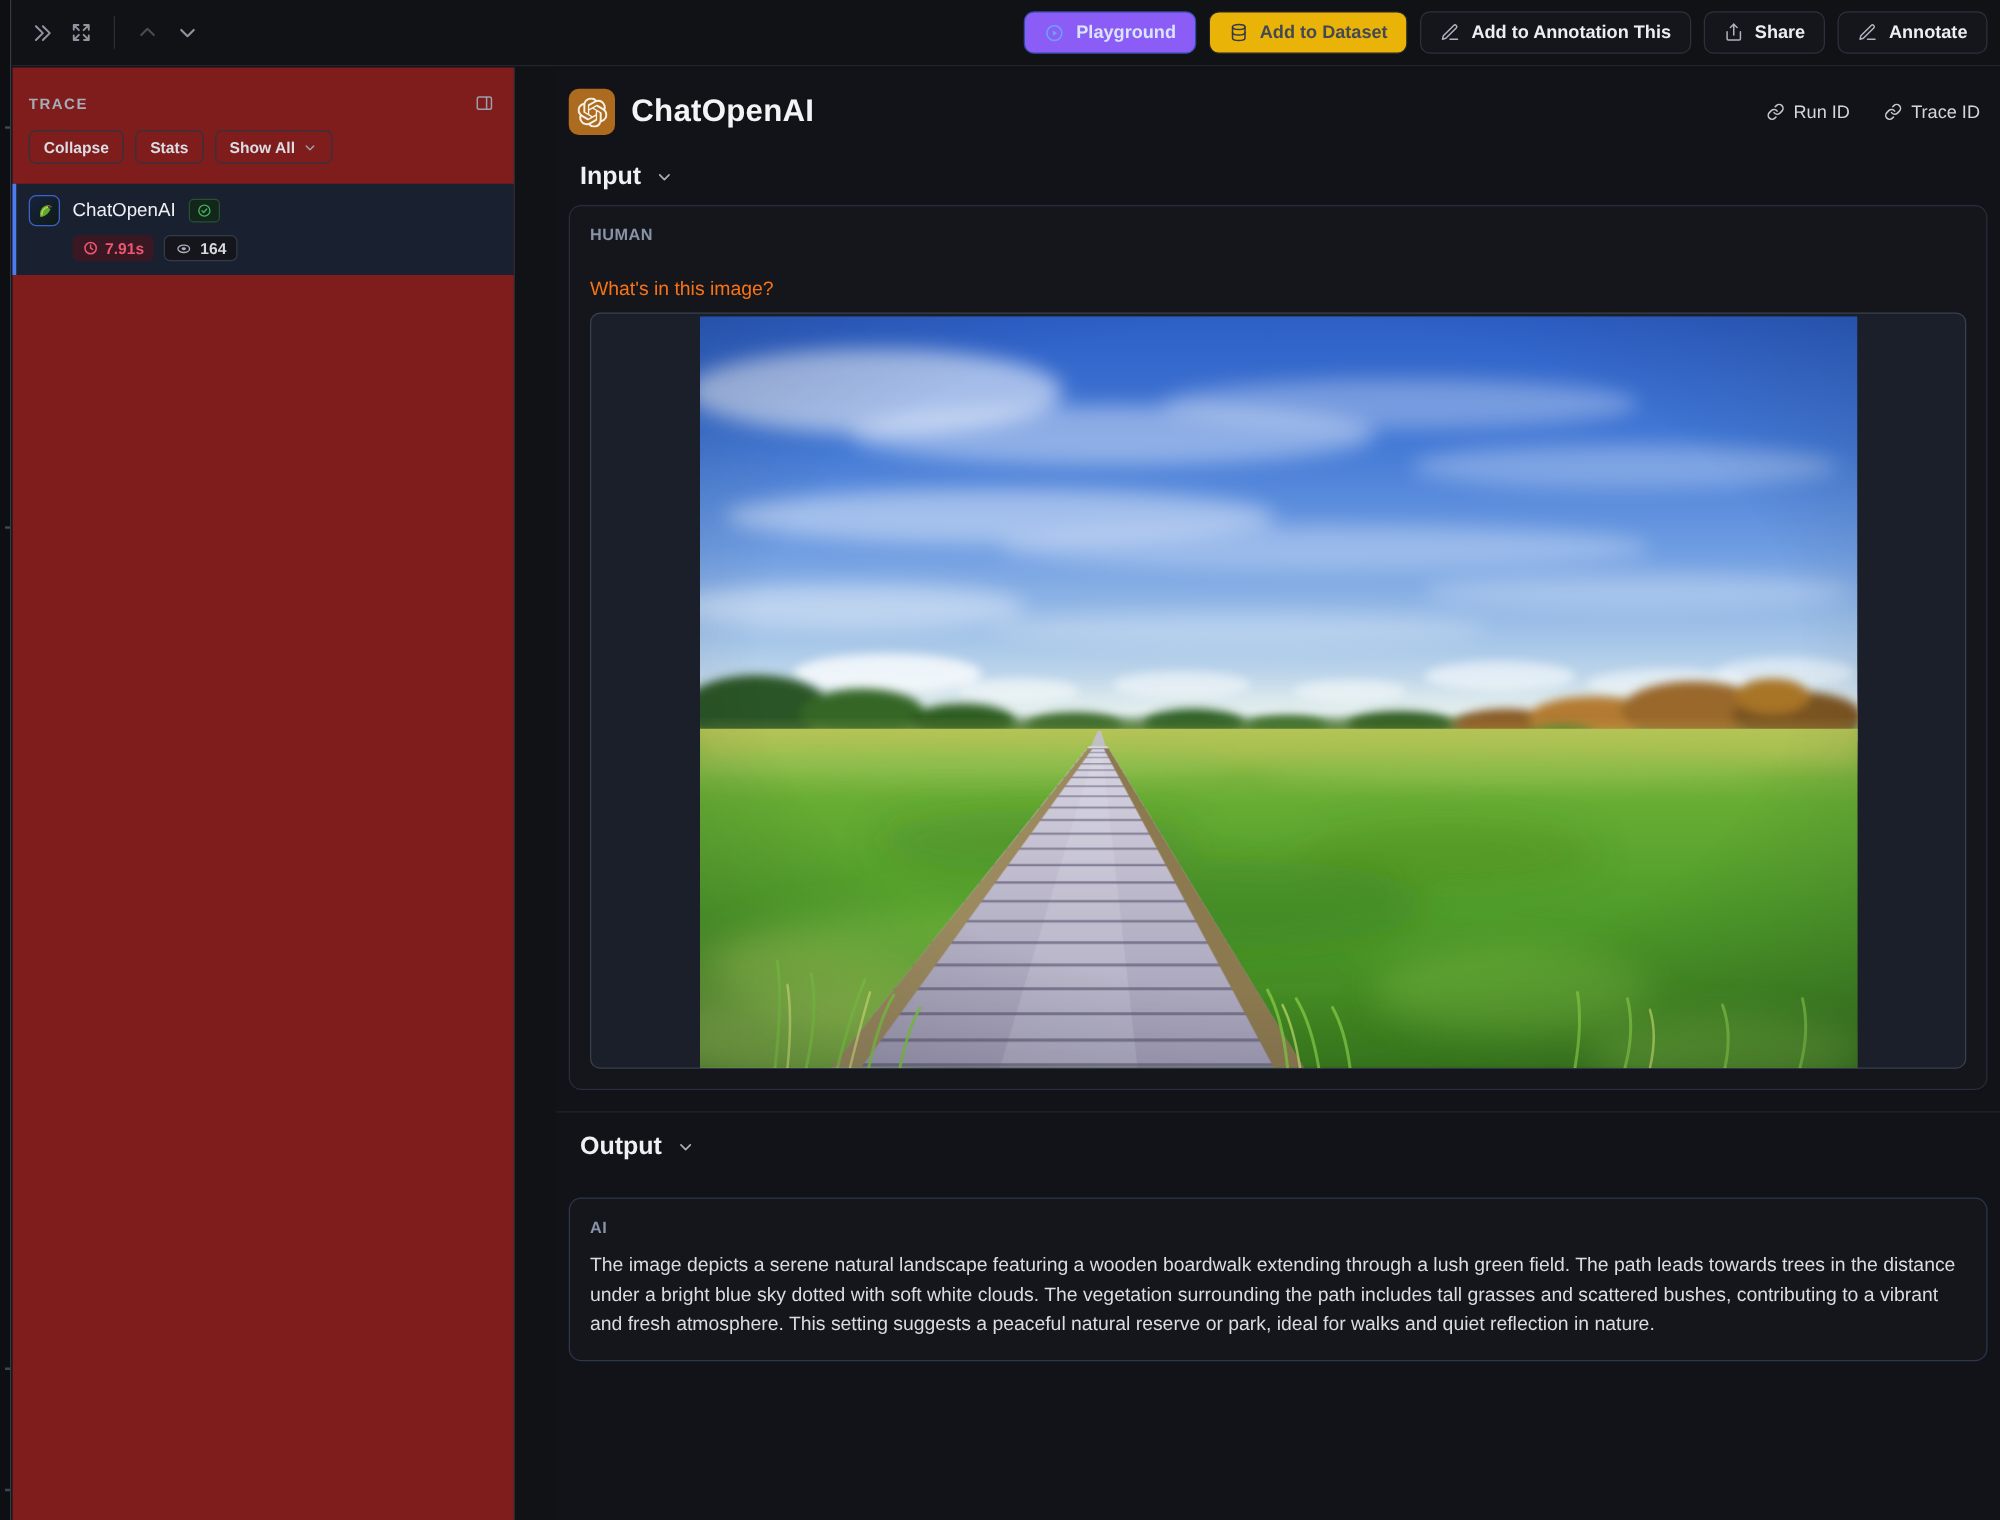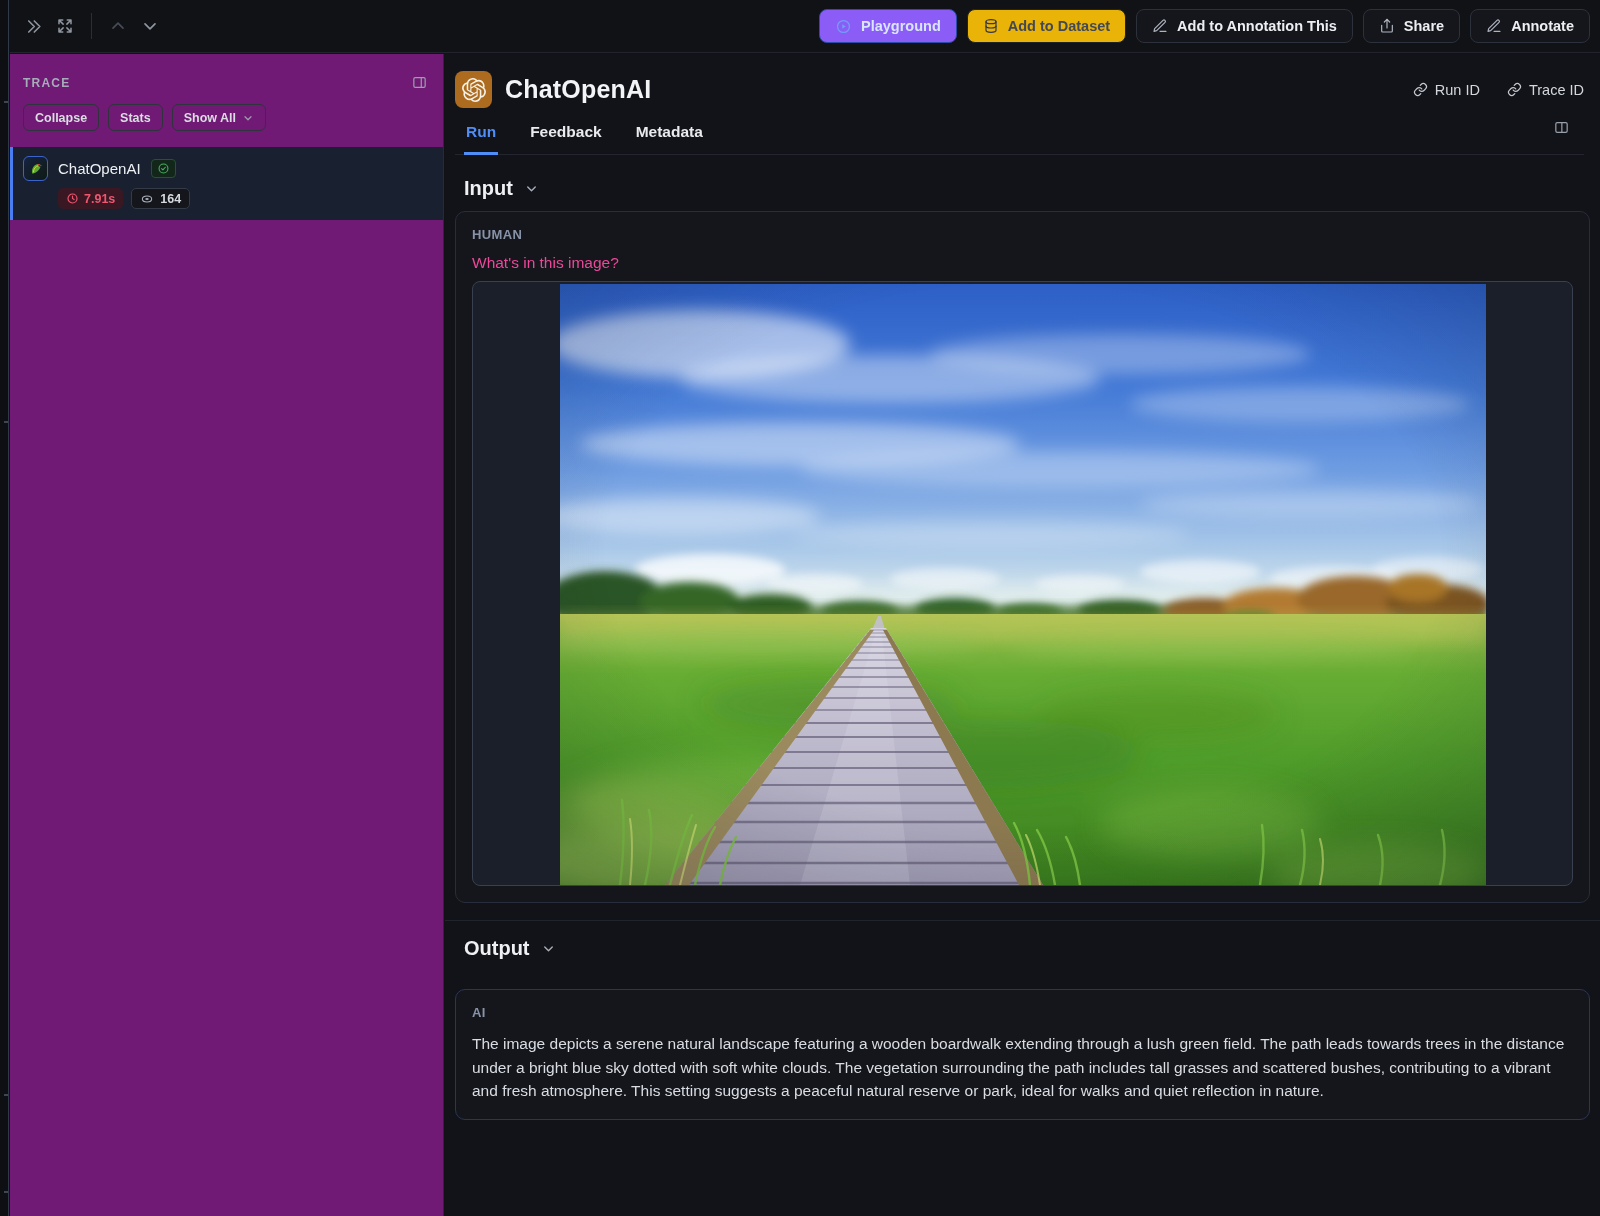--- a/index.html
+++ b/index.html
@@ -33,22 +33,22 @@
   .tbtn{ height:34px; display:inline-flex; align-items:center; gap:9px; padding:0 15px;
     border:1px solid #2c313c; border-radius:8px; background:#14161c; color:#edeef1;
     font-size:14.5px; font-weight:700; font-family:inherit; cursor:pointer; white-space:nowrap; }
   .tbtn .ico{ color:#aeb4bf; }
   .tbtn.primary{ border-color:#2b4da6; background:#8b5cf6; color:#d9e5ff; }
   .tbtn.primary .ico{ color:#6fa0f7; }
   .tbtn.disabled{ color:#424854; border-color:#1f232b; background:#eab308; cursor:default; }
   .tbtn.disabled .ico{ color:#333945; }
 
   
-  .sidebar{ position:absolute; left:10px; top:54px; width:434px; bottom:0;
-    background:#701a75; border-right:1px solid #272b34; }
+  .sidebar{ position:absolute; left:10px; top:54px; width:402px; bottom:0;
+    background:#7f1d1d; border-right:1px solid #272b34; }
   .trace-head{ display:flex; align-items:center; justify-content:space-between;
     padding:20px 15px 13px 13px; }
   .trace-title{ font-size:12px; font-weight:700; letter-spacing:1.2px; color:#a6adb9; }
   .panel-btn{ background:none; border:none; color:#9aa0ab; cursor:pointer; display:flex; }
   .filters{ display:flex; gap:9px; padding:0 13px; }
   .fbtn{ height:27px; display:inline-flex; align-items:center; gap:6px; padding:0 11px;
     border:1px solid #2f333e; border-radius:6px; background:transparent; color:#dadde2;
     font-size:12.5px; font-weight:700; font-family:inherit; cursor:pointer; }
   .fbtn .ico{ color:#9aa0ab; }
   .trace-item{ margin-top:16px; background:#192130; border-left:3px solid #4b7df2;
@@ -86,21 +86,21 @@
   .tab.active{ color:#4f8ef7; border-bottom-color:#4f8ef7; }
   .panel-toggle{ position:absolute; right:14px; top:-4px; }
 
   .content{ padding:0 10px; }
   .section-head{ display:flex; align-items:center; gap:11px; margin:22px 0 0 9px;
     font-size:20px; font-weight:700; color:#eef0f3; cursor:pointer; }
   .section-head .ico{ color:#a9afba; }
   .card{ margin-top:11px; border:1px solid #272d3a; border-radius:10px;
     background:#14161c; padding:15px 16px 16px; }
   .role-label{ font-size:13px; font-weight:700; letter-spacing:.4px; color:#8893a8; }
-  .question{ margin-top:12px; font-size:15.5px; color:#ec4899; }
+  .question{ margin-top:28px; font-size:15.5px; color:#f97316; }
   .image-panel{ margin-top:9px; height:605px; border:1px solid #39404f; border-radius:8px;
     background:#1a1f29; display:flex; justify-content:center; overflow:hidden; }
   .scene{ width:926px; height:601px; margin-top:2px; }
   .section-divider{ height:1px; background:#20242c; margin:17px -10px 0; }
   .output-card{ border-color:#2c3650;margin-top:29px; }
   .answer{ margin-top:12px; font-size:15.5px; line-height:23.5px; color:#d9dce2; max-width:1106px; }
 </style>
 </head>
 <body>
 
@@ -288,33 +288,20 @@
         <span class="id-link">
           <span class="ico">
             <svg width="15" height="15" viewBox="0 0 24 24" fill="none" stroke="currentColor" stroke-width="2" stroke-linecap="round" stroke-linejoin="round">
                 <path d="M10 13a5 5 0 0 0 7.54.54l2.5-2.5a5 5 0 0 0-7.07-7.07l-1.43 1.42"></path>
                 <path d="M14 11a5 5 0 0 0-7.54-.54l-2.5 2.5a5 5 0 0 0 7.07 7.07l1.42-1.42"></path>
               </svg>
           </span>
           <span>Trace ID</span>
         </span>
       </div>
-    </div>
-    <div class="tabs-row">
-      <span class="tab active">Run</span>
-      <span class="tab">Feedback</span>
-      <span class="tab">Metadata</span>
-      <button class="panel-btn panel-toggle">
-        <span class="ico">
-          <svg width="17" height="17" viewBox="0 0 24 24" fill="none" stroke="currentColor" stroke-width="1.7">
-              <rect x="4" y="5" width="16" height="14" rx="2"></rect>
-              <path d="M12.5 5v14"></path>
-            </svg>
-        </span>
-      </button>
     </div>
   </div>
 
   <div class="content">
 
     <div class="section-head">
       <span>Input</span>
       <span class="ico">
         <svg width="15" height="15" viewBox="0 0 24 24" fill="none" stroke="currentColor" stroke-width="2.2" stroke-linecap="round" stroke-linejoin="round">
             <path d="M6 9.5l6 6 6-6"></path>

